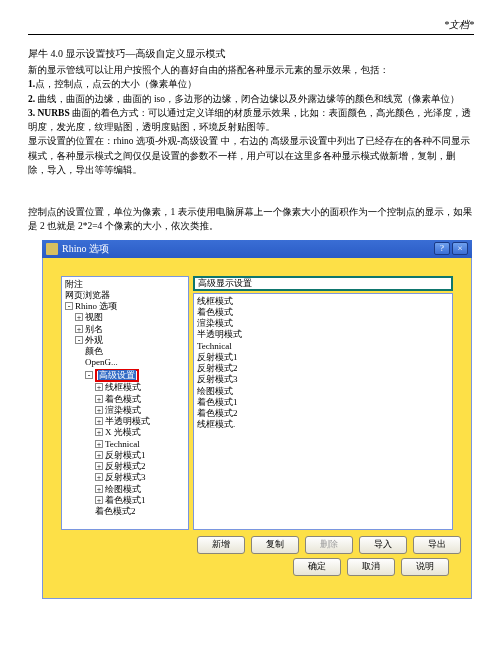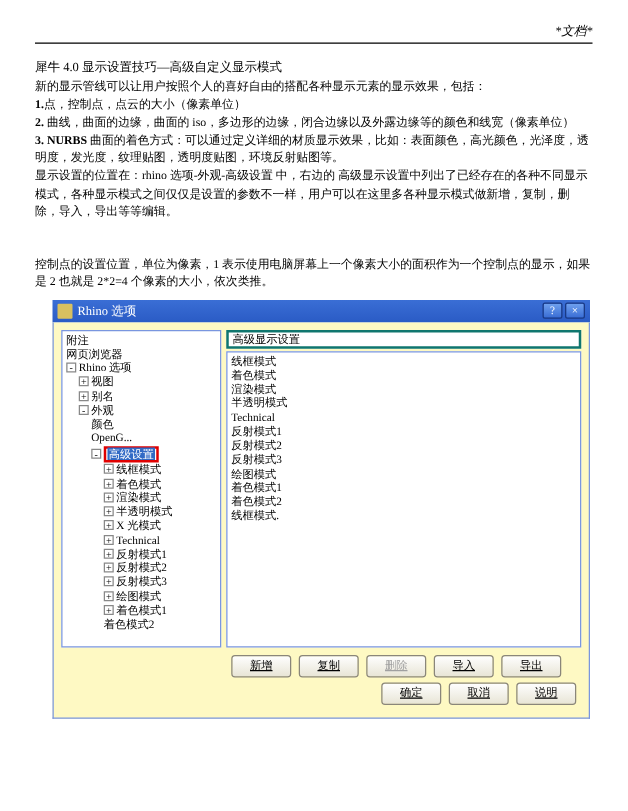--- a/index.html
+++ b/index.html
@@ -9,37 +9,37 @@
   .hr-top { border-top: 1px solid #000; margin-bottom: 12px; }
   .title { text-align: left; font-size: 10px; margin-bottom: 2px; }
   .para { font-size: 9.5px; line-height: 1.5; text-align: left; margin-bottom: 0; }
   .bold { font-weight: bold; }
   .gap { height: 28px; }
   .dialog-wrap { margin: 6px 0 0 14px; width: 430px; }
   .titlebar { height: 18px; background: linear-gradient(#3a6ed5,#2a5bc5); display: flex; align-items: center; padding: 0 4px; color: #fff; font-size: 10px; }
   .titlebar .ico { width: 12px; height: 12px; background: #d8c060; margin-right: 4px; border-radius: 1px; display:inline-block; }
   .titlebar .spacer { flex: 1; }
   .winbtn { width: 16px; height: 13px; margin-left: 2px; background: linear-gradient(#6fa0ee,#3a6ed5); border: 1px solid #1a3a85; border-radius: 2px; display: flex; align-items: center; justify-content: center; color: #fff; font-size: 9px; line-height: 1; }
-  .dlg-body { background: #fef9c3; border: 1px solid #7a96df; border-top: none; padding: 6px; min-height: 280px; display: flex; flex-direction: column; }
+  .dlg-body { background: #fde047; border: 1px solid #7a96df; border-top: none; padding: 18px; min-height: 280px; display: flex; flex-direction: column; }
   .panes { display: flex; gap: 4px; }
   .tree-pane { width: 128px; background: #fff; border: 1px solid #7a96df; height: 254px; overflow: hidden; font-size: 9px; line-height: 1.25; padding: 2px 1px; }
   .tree ul { list-style: none; padding-left: 10px; }
   .tree > ul { padding-left: 2px; }
   .tree li { white-space: nowrap; position: relative; }
   .tree .tw { display: inline-block; width: 8px; height: 8px; border: 1px solid #888; text-align: center; line-height: 7px; font-size: 8px; margin-right: 2px; background: #fff; cursor: pointer; }
   .tree .lbl { cursor: pointer; }
   .tree .sel { background: #316ac5; color: #fff; padding: 0 1px; }
   .tree .hlbox { border: 2px solid #e00000; padding: 0 1px; display: inline-block; line-height: 1.1; }
   .right-pane { flex: 1; display: flex; flex-direction: column; }
   .grp-head { border: 2px solid #0f766e; background: #fff; border-radius: 0; padding: 1px 3px; font-size: 9px; height: 15px; display:flex; align-items:center; }
   .listbox { flex: 1; background: #fff; border: 1px solid #7a96df; margin-top: 2px; font-size: 9px; line-height: 1.25; padding: 2px 3px; height: 210px; }
   .listbox div { cursor: default; }
   .mid-row { display: flex; gap: 6px; justify-content: flex-start; padding: 6px 2px 2px 136px; }
   .bot-row { display: flex; gap: 6px; justify-content: flex-end; padding: 2px 4px 4px 0; }
-  .btn { min-width: 48px; height: 18px; background: linear-gradient(#fefefe,#e8e5d6); border: 1px solid #8a867a; border-radius: 3px; font-size: 9px; display: flex; align-items: center; justify-content: center; cursor: pointer; text-decoration: underline; }
+  .btn { min-width: 48px; height: 18px; background: linear-gradient(#fefefe,#e8e5d6); border: 1px solid #8a867a; border-radius: 3px; font-size: 9px; display: flex; align-items: center; justify-content: center; cursor: pointer; }
   .btn.disabled { color: #a0a0a0; cursor: default; }
 </style>
 </head>
 <body>
 
 <div class="page">
   <div class="header-mark">*文档*</div>
   <div class="hr-top"></div>
 
   <div class="title">犀牛 4.0 显示设置技巧—高级自定义显示模式</div>

